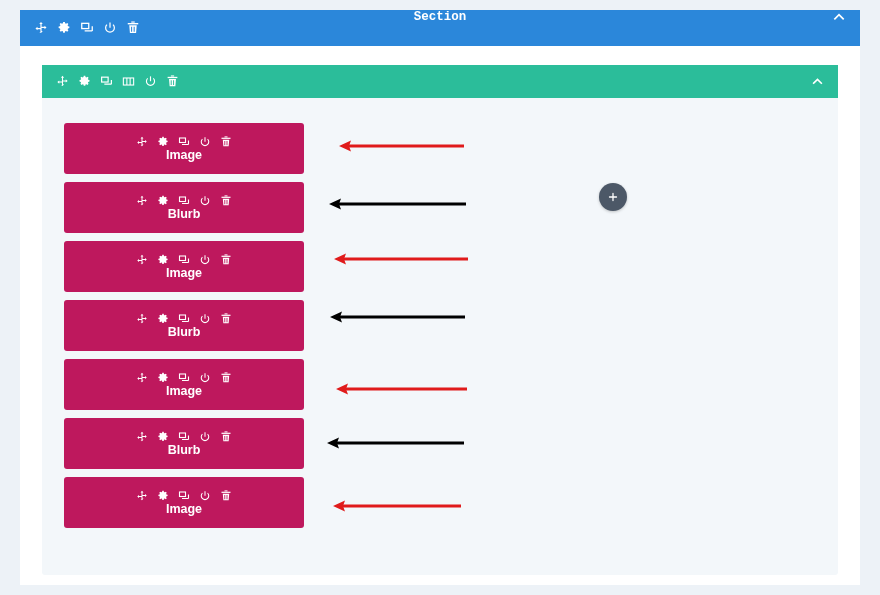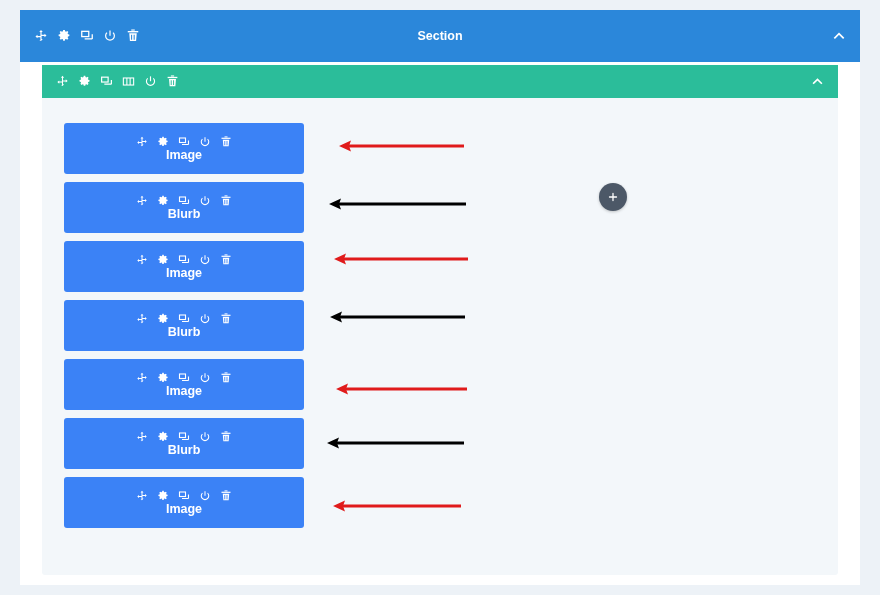--- a/index.html
+++ b/index.html
@@ -20,24 +20,24 @@
   .section-wrap {
     position: absolute;
     left: 20px; top: 10px;
     width: 840px; height: 575px;
     background: #ffffff;
   }
 
   
   .section-bar {
     position: relative;
-    height: 52px;
+    height: 36px;
     background: #2b87da;
     display: flex;
-    align-items: center;
+    font-family: Liberation Mono, monospace;
   }
   .bar-icons {
     display: flex;
     align-items: center;
     gap: 9px;
     padding-left: 14px;
   }
   .bar-title {
     position: absolute;
     left: 0; right: 0;
@@ -73,21 +73,21 @@
 
   
   .modules {
     position: absolute;
     left: 22px; top: 58px;
     width: 240px;
   }
   .module {
     position: relative;
     height: 51px;
-    background: #3b82f6;
+    background: #be185d;
     border-radius: 3px;
     margin-bottom: 8px;
     display: flex;
     flex-direction: column;
     align-items: center;
     justify-content: center;
     gap: 0;
   }
   .module-icons {
     display: flex;

